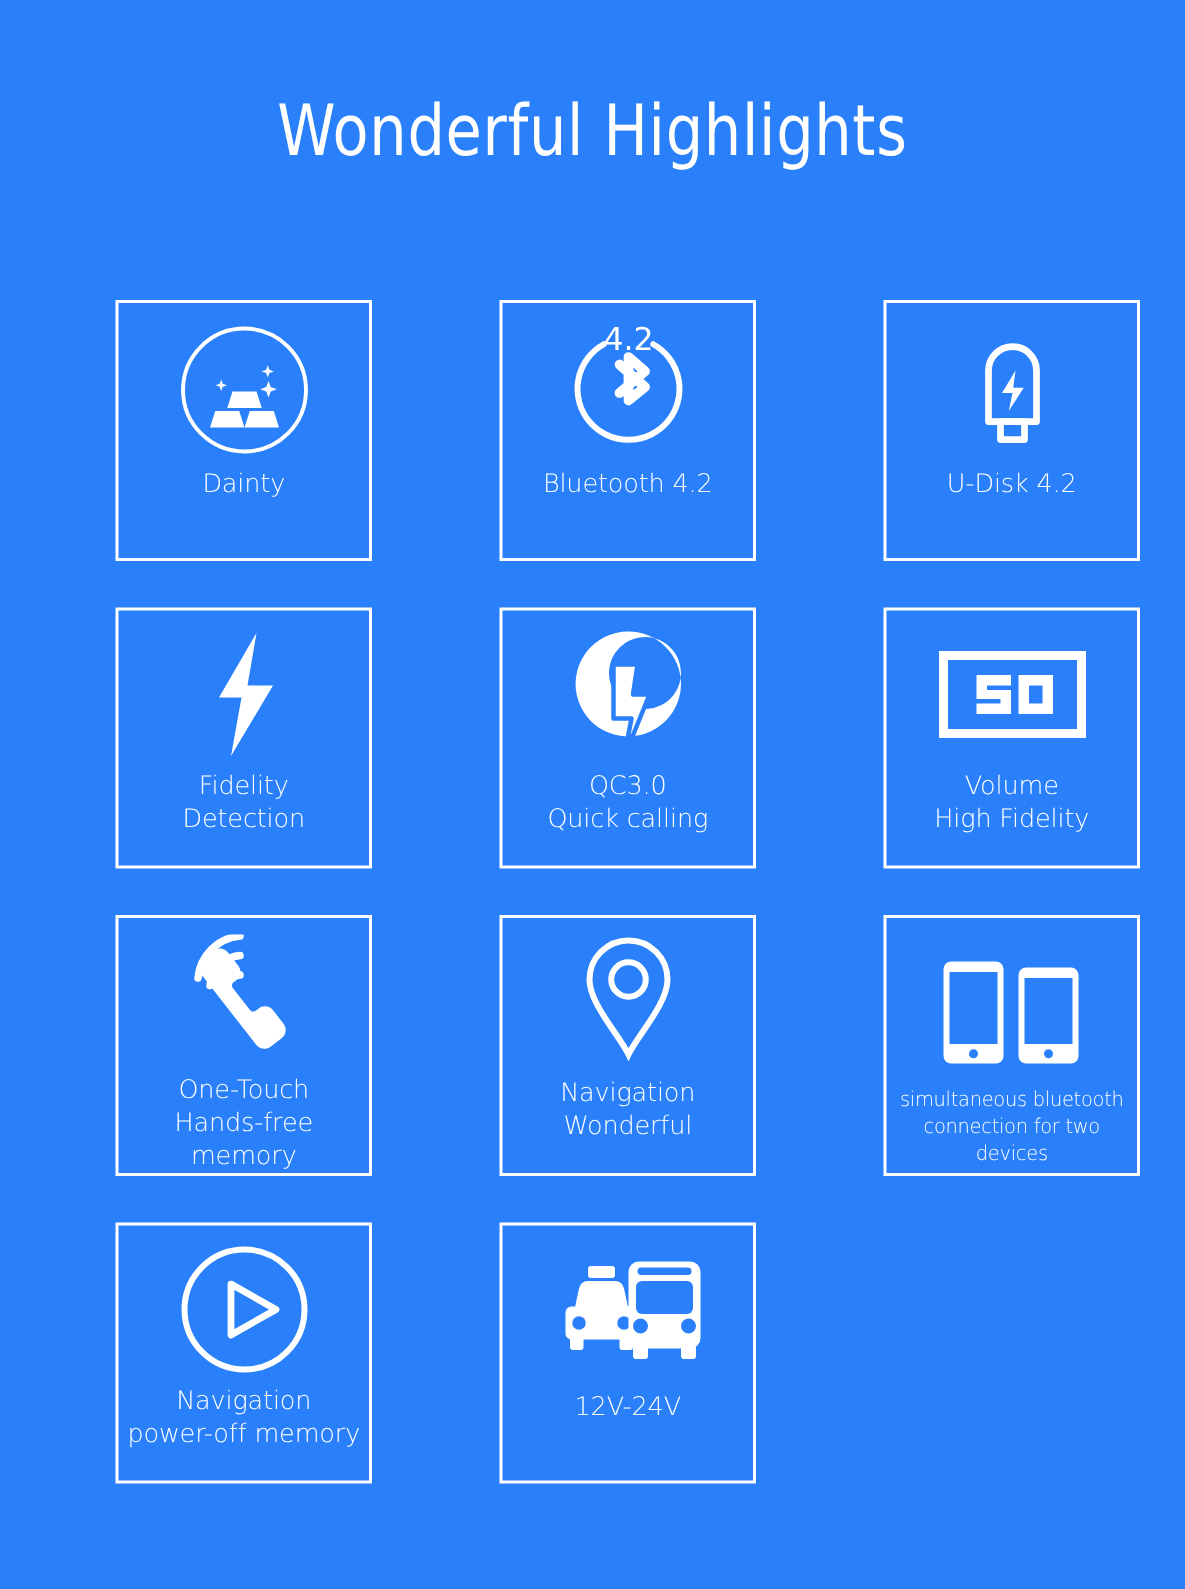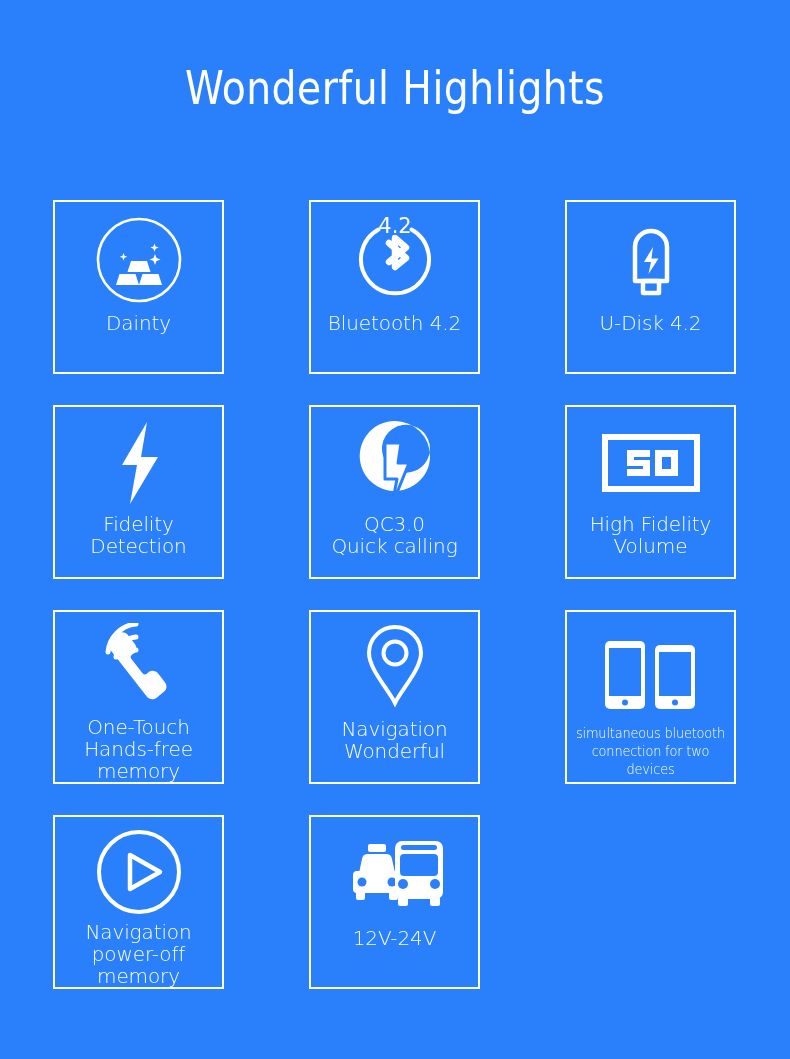--- a/index.html
+++ b/index.html
@@ -55,37 +55,38 @@
   .card {
     width: 171px;
     height: 174px;
     border: 2px solid #ffffff;
     background: transparent;
     display: flex;
     flex-direction: column;
     align-items: center;
     justify-content: flex-start;
     position: relative;
+    margin-left: 24px;
   }
 
   .card-icon {
     height: 104px;
     width: 100%;
     display: flex;
     align-items: center;
     justify-content: center;
     margin-top: 6px;
   }
 
   .card-icon svg { display: block; }
 
   .card-label {
     width: 100%;
     text-align: center;
-    font-size: 20px;
+    font-size: 17px;
     line-height: 22px;
     font-weight: 300;
     color: #ffffff;
     padding: 0 4px;
     font-family: "DejaVu Sans", "Liberation Sans", sans-serif;
     letter-spacing: -0.1px;
   }
 
   .card-label .ln { display: block; }
 
@@ -184,22 +185,22 @@
       <div class="card-icon">
         <svg width="104" height="72" viewBox="0 0 104 72">
           <rect x="6" y="10" width="92" height="52" fill="none" stroke="#ffffff" stroke-width="6"></rect>
 
           <path d="M28 23 L51 23 L51 30 L35 30 L35 33 L51 33 L51 49 L28 49 L28 42 L44 42 L44 39 L28 39 Z" fill="#ffffff"></path>
 
           <path d="M56 23 L79 23 L79 49 L56 49 Z M63 30 L72 30 L72 42 L63 42 Z" fill="#ffffff" fill-rule="evenodd"></path>
         </svg>
       </div>
       <div class="card-label">
+        <span class="ln">Volume</span>
         <span class="ln">High Fidelity</span>
-        <span class="ln">Volume</span>
       </div>
     </div>
 
     <div class="card two-line">
       <div class="card-icon">
         <svg width="92" height="88" viewBox="0 0 92 88">
           <g transform="rotate(-38 46 44)">
             <path d="M34 12 c0 -4 3 -7 7 -7 l9 0 c4 0 7 3 7 7 l0 11 c0 4 -3 7 -7 7 l-2 0 c-2 0 -3 1 -3 3 l0 18 c0 2 1 3 3 3 l2 0 c4 0 7 3 7 7 l0 11 c0 4 -3 7 -7 7 l-9 0 c-4 0 -7 -3 -7 -7 Z" fill="#ffffff"></path>
           </g>
           <g fill="none" stroke="#ffffff" stroke-linecap="round">

